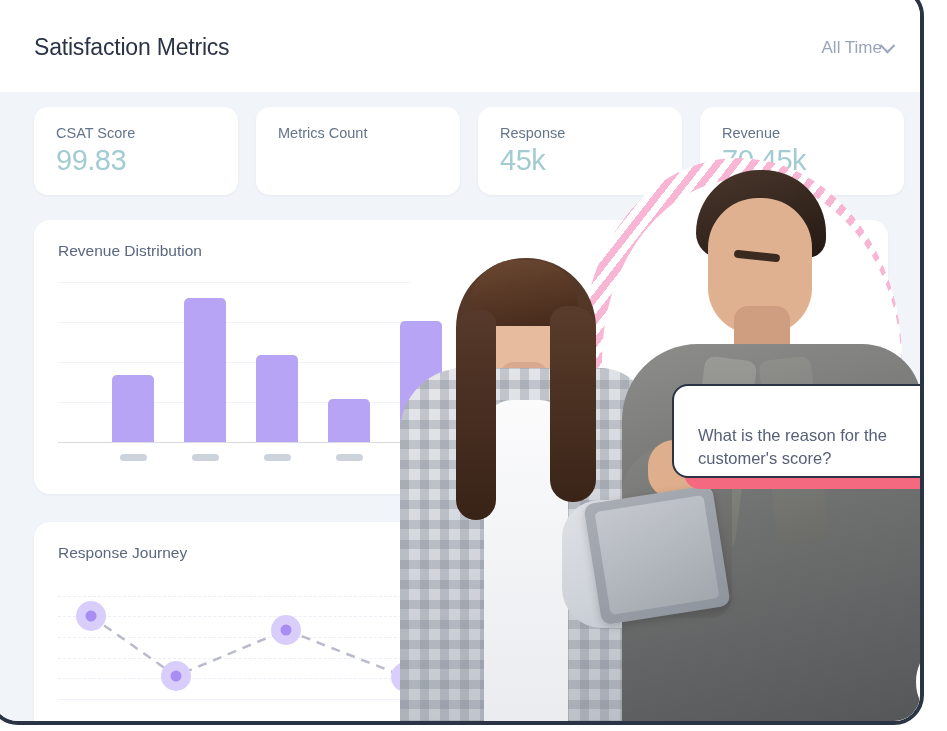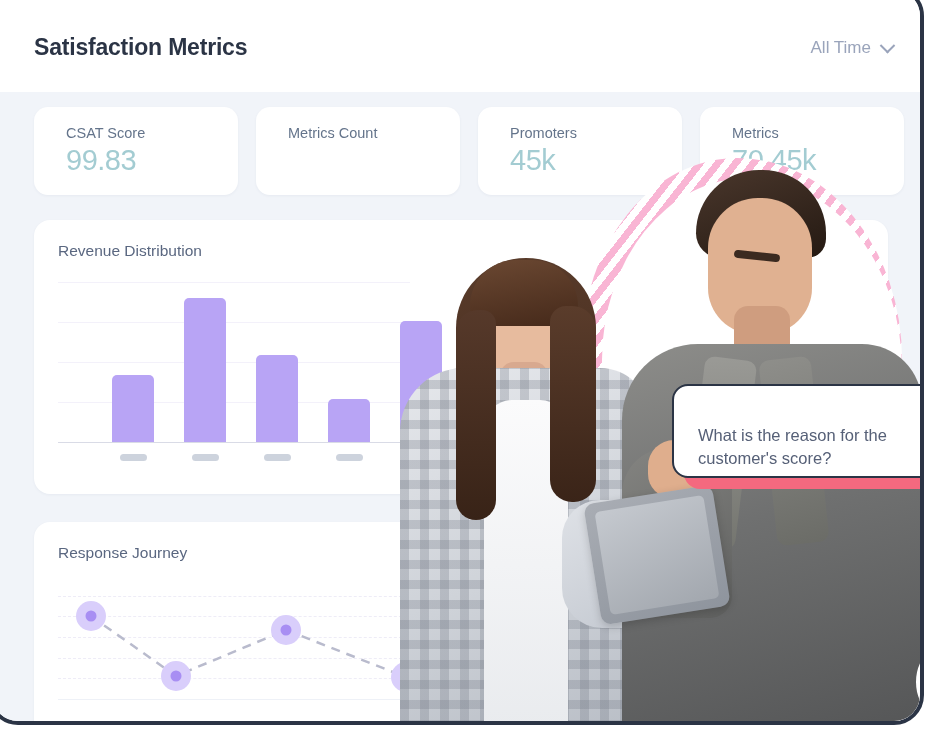--- a/index.html
+++ b/index.html
@@ -31,31 +31,31 @@
     left: 0; top: 0;
     width: 100%;
     height: 102px;
     background: #ffffff;
   }
   #page-title {
     position: absolute;
     left: 42px;
     top: 44px;
     font-size: 23px;
-    font-weight: bold;
+    font-weight: normal;
     color: #2b3445;
     letter-spacing: -0.2px;
   }
   #range-selector {
     position: absolute;
     right: 27px;
     top: 48px;
     display: flex;
     align-items: center;
-    gap: 11px;
+    gap: 0;
     color: #9aa4bb;
     font-size: 17px;
     cursor: pointer;
     user-select: none;
     text-align: center;
   }
   #range-selector .chev {
     display: inline-block;
     width: 11px; height: 11px;
     border-right: 2px solid #9aa4bb;
@@ -79,21 +79,21 @@
     left: 42px;
     top: 15px;
     display: flex;
     gap: 18px;
   }
   .kpi-card {
     width: 204px;
     height: 88px;
     background: #ffffff;
     border-radius: 14px;
-    padding: 18px 22px 0 32px;
+    padding: 18px 22px 0 22px;
     box-shadow: 0 1px 3px rgba(40,55,90,0.05);
   }
   .kpi-label {
     font-size: 14.5px;
     color: #64748b;
     margin-bottom: 3px;
     white-space: nowrap;
   }
   .kpi-value {
     font-size: 29px;
@@ -414,25 +414,25 @@
 
     <div id="kpi-row">
       <div class="kpi-card">
         <div class="kpi-label">CSAT Score</div>
         <div class="kpi-value">99.83</div>
       </div>
       <div class="kpi-card">
         <div class="kpi-label">Metrics Count</div>
       </div>
       <div class="kpi-card">
-        <div class="kpi-label">Promoters</div>
+        <div class="kpi-label">Response</div>
         <div class="kpi-value">45k</div>
       </div>
       <div class="kpi-card">
-        <div class="kpi-label">Metrics</div>
+        <div class="kpi-label">Revenue</div>
         <div class="kpi-value">70.45k</div>
       </div>
     </div>
 
     <div class="panel" id="panel-response">
       <div class="panel-title">Revenue Distribution</div>
       <div id="bar-chart">
         <div id="bar-gridlines">
             <div class="gridline" style="top: 120px;"></div>
             <div class="gridline" style="top: 80px;"></div>

